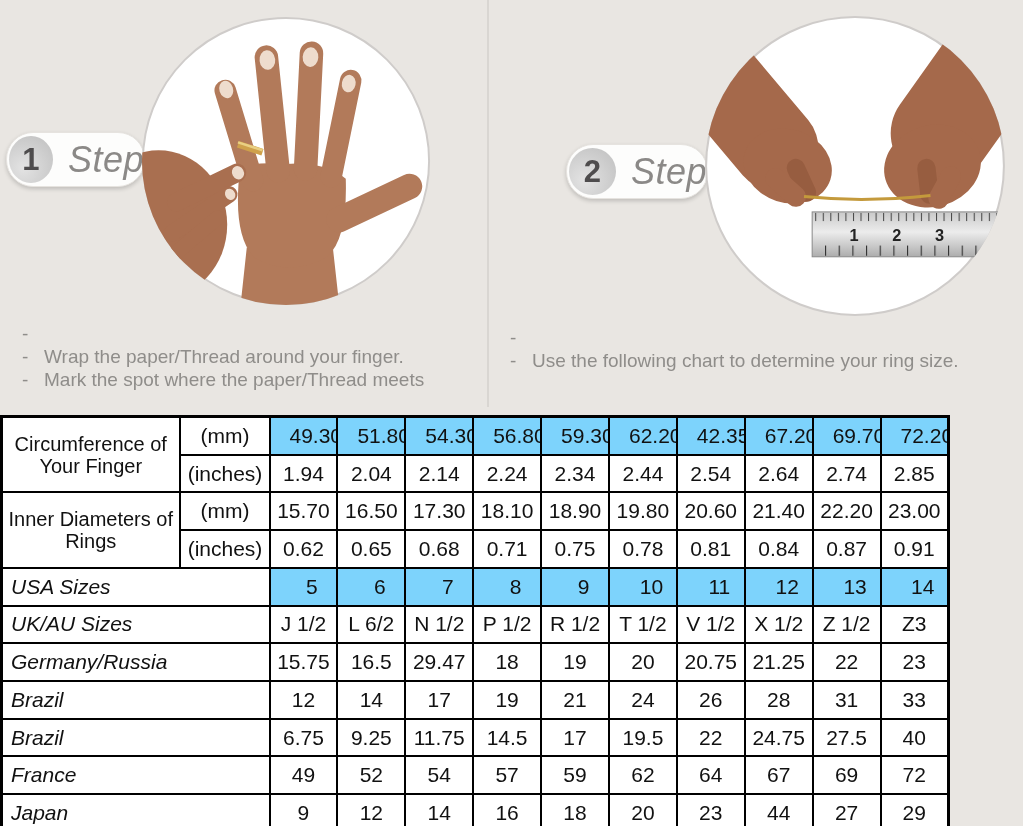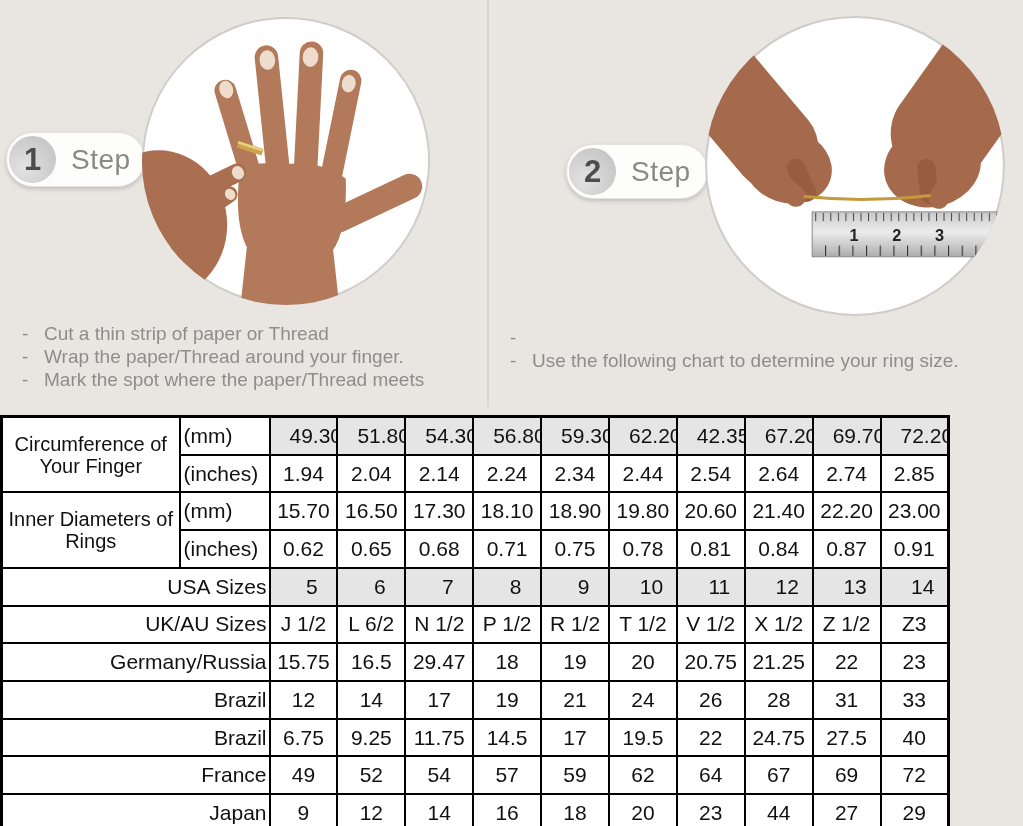--- a/index.html
+++ b/index.html
@@ -22,21 +22,21 @@
     box-shadow:0 2px 4px rgba(0,0,0,0.18); border:1px solid #e6e3df;
   }
   #badge1 { left:6px;  top:132px; width:137px; }
   #badge2 { left:566px; top:144px; width:140px; }
   .badge-num {
     margin-left:2px; width:47px; height:47px; border-radius:50%;
     background:radial-gradient(circle at 32% 68%, #e3e3e3 0%, #c7c7c7 75%);
     color:#4e4c4d; font-size:31px; font-weight:700;
     display:flex; align-items:center; justify-content:center;
   }
-  .badge-label { margin-left:15px; color:#8b8987; font-size:28px; letter-spacing:0.5px; }
+  .badge-label { margin-left:15px; color:#8b8987; font-size:36px; letter-spacing:0.5px;font-style:italic; }
 
   .instructions {
     position:absolute; z-index:3; list-style:none; margin:0; padding:0;
     color:#8f8d8a; font-size:19px; line-height:23px; white-space:nowrap;
   }
   #inst1 { left:20px; top:322px; }
   #inst2 { left:508px; top:326px; }
   .instructions li { display:flex; }
   .dash { width:22px; flex:0 0 auto; padding-left:2px; }
 
@@ -44,23 +44,23 @@
     position:absolute; top:415px; left:0; width:950px; height:419px;
     border-collapse:collapse; background:#fff; table-layout:fixed;
     border:3px solid #000; font-size:21px; color:#111; z-index:4;
   }
   .size-table td {
     border:2px solid #000; height:35px; padding:0 2px;
     text-align:center; background:#fff; overflow:hidden; white-space:nowrap;
     vertical-align:middle;
   }
   .size-table td.group-label { white-space:normal; font-size:20px; line-height:22px; text-align:center; }
-  .size-table td.unit-cell { text-align:left; padding-left:3px; }
-  .size-table td.row-label { text-align:right; padding-left:8px; }
-  .size-table td.shaded { background:#e5e5e5;padding-left:19px; }
+  .size-table td.unit-cell { text-align:center; padding-left:3px; }
+  .size-table td.row-label { text-align:left; padding-left:8px;font-style:italic; }
+  .size-table td.shaded { background:#7dd3fc;padding-left:19px; }
 </style>
 </head>
 <body>
 
 <div class="page">
   <div class="top">
     <div class="divider"></div>
 
     <div class="photo-circle" id="photo1">
       <svg viewBox="0 0 300 300">
@@ -152,21 +152,20 @@
       <div class="badge-label">Step</div>
     </div>
     <div class="badge" id="badge2">
       <div class="badge-num">2</div>
       <div class="badge-label">Step</div>
     </div>
 
     <ul class="instructions" id="inst1">
         <li>
           <span class="dash">-</span>
-          <span>Cut a thin strip of paper or Thread</span>
         </li>
         <li>
           <span class="dash">-</span>
           <span>Wrap the paper/Thread around your finger.</span>
         </li>
         <li>
           <span class="dash">-</span>
           <span>Mark the spot where the paper/Thread meets</span>
         </li>
       </ul>

